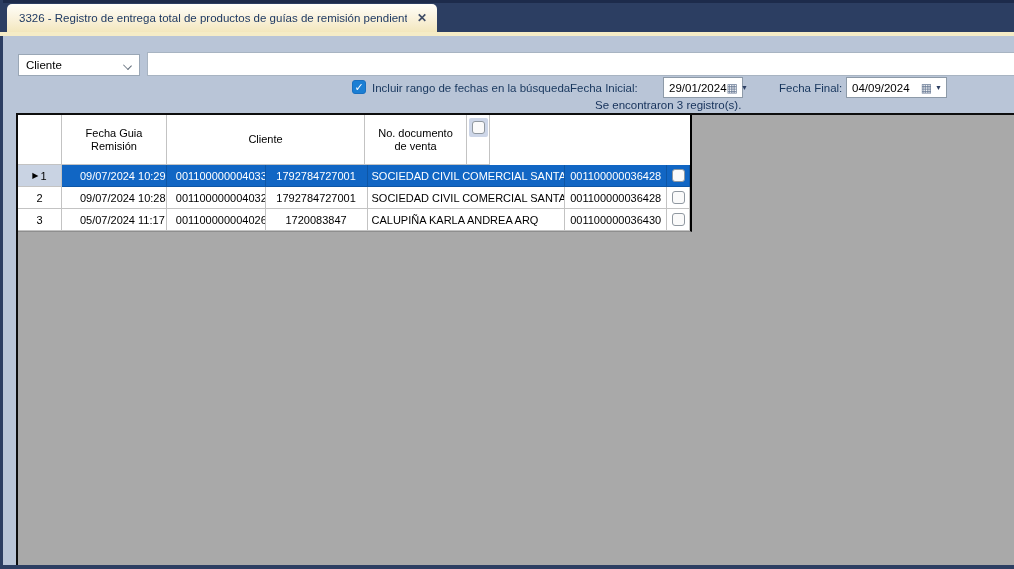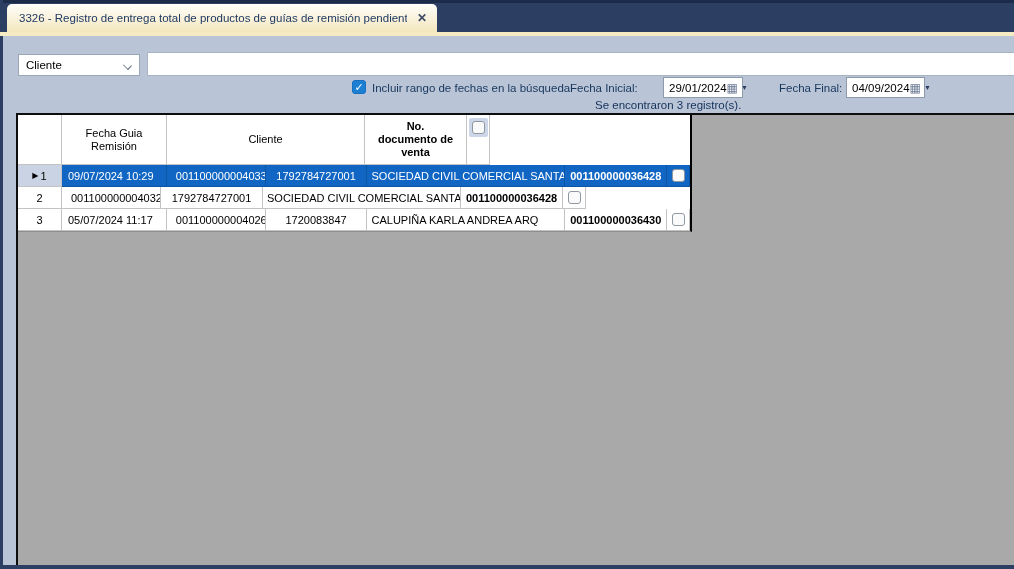--- a/index.html
+++ b/index.html
@@ -53,21 +53,21 @@
   .lbl { position:absolute; color:#17365d; white-space:nowrap; z-index:3; }
   .lbl-include { left:372px; top:82px; }
   .lbl-fecha-ini { left:570px; top:82px; }
   .lbl-fecha-fin { left:779px; top:82px;text-align:right; }
   .datepicker {
     position:absolute; top:77px; height:21px; background:#fff;
     border:1px solid #8d9aa8; display:flex; align-items:center;
     padding:0 4px 0 5px; z-index:3; font-size:11.5px;
   }
   .dp1 { left:663px; width:80px; }
-  .dp2 { left:846px; width:79px; }
+  .dp2 { left:846px; width:101px; }
   .dp-value { flex:1; }
   .cal-icon { color:#6b7c96; font-size:12px; line-height:1; margin-right:3px; }
   .dp-arrow { color:#2c3e62; font-size:7px; line-height:1; }
   .results { position:absolute; left:595px; top:99px; color:#15315a; z-index:3; }
   
   .panel {
     position:absolute; left:16px; top:113px; width:998px; height:452px;
     background:#a9a9a9; border-top:2px solid #0d0d0d; border-left:2px solid #0d0d0d; z-index:3;
   }
   .grid { position:absolute; left:0; top:0; width:674px; background:#fff;
@@ -78,25 +78,25 @@
     display:flex; align-items:center; justify-content:center; text-align:center;
     line-height:13px; padding:2px;
   }
   .th span { display:block; }
   .trow { display:flex; height:22px; background:#fff; cursor:default; }
   .td {
     border-right:1px solid #c3c3c3; border-bottom:1px solid #c3c3c3;
     display:flex; align-items:center; white-space:nowrap; overflow:hidden;
   }
   .c-num   { width:44px;  justify-content:center; }
-  .c-fecha { width:105px; padding-left:6px; }
+  .c-fecha { width:105px; padding-left:18px; }
   .c-guia  { width:99px;  padding-left:9px; }
   .c-ident { width:102px; justify-content:center; }
   .c-clien { width:198px; padding-left:4px; }
-  .c-doc   { width:102px; padding-left:5px;font-weight:bold; }
+  .c-doc   { width:102px; padding-left:5px; }
   .c-chk   { width:23px;  justify-content:center; }
   .th.c-fecha,.th.c-guia,.th.c-doc,.th.c-clien { padding-left:2px; justify-content:center; }
   .th-inner { max-width:76px; }
   .th.c-chk { align-items:flex-start; padding-top:3px; }
   .chk-halo { background:#cdd6e8; padding:3px; display:inline-flex; border-radius:2px; }
   .row-cb { width:13px; height:13px; border:1px solid #9098a0; border-radius:3px; background:#fafafa; display:inline-block; }
   .trow.sel .td { background:#1166c4; color:#fff; border-right-color:#0d56a6; border-bottom-color:#0d56a6; }
   .trow.sel .td.c-num { background:#c9d3e3; color:#000; border-right-color:#c3c3c3; border-bottom-color:#c3c3c3; }
   .row-pointer { font-size:8px; margin-right:2px; }
 </style>
@@ -166,20 +166,21 @@
             <div class="td c-guia">001100000004033</div>
             <div class="td c-ident">1792784727001</div>
             <div class="td c-clien">SOCIEDAD CIVIL COMERCIAL SANTA...</div>
             <div class="td c-doc">001100000036428</div>
             <div class="td c-chk">
               <span class="row-cb"></span>
             </div>
           </div>
           <div class="trow">
             <div class="td c-num">2</div>
+            <div class="td c-fecha">09/07/2024 10:28</div>
             <div class="td c-guia">001100000004032</div>
             <div class="td c-ident">1792784727001</div>
             <div class="td c-clien">SOCIEDAD CIVIL COMERCIAL SANTA...</div>
             <div class="td c-doc">001100000036428</div>
             <div class="td c-chk">
               <span class="row-cb"></span>
             </div>
           </div>
           <div class="trow">
             <div class="td c-num">3</div>

